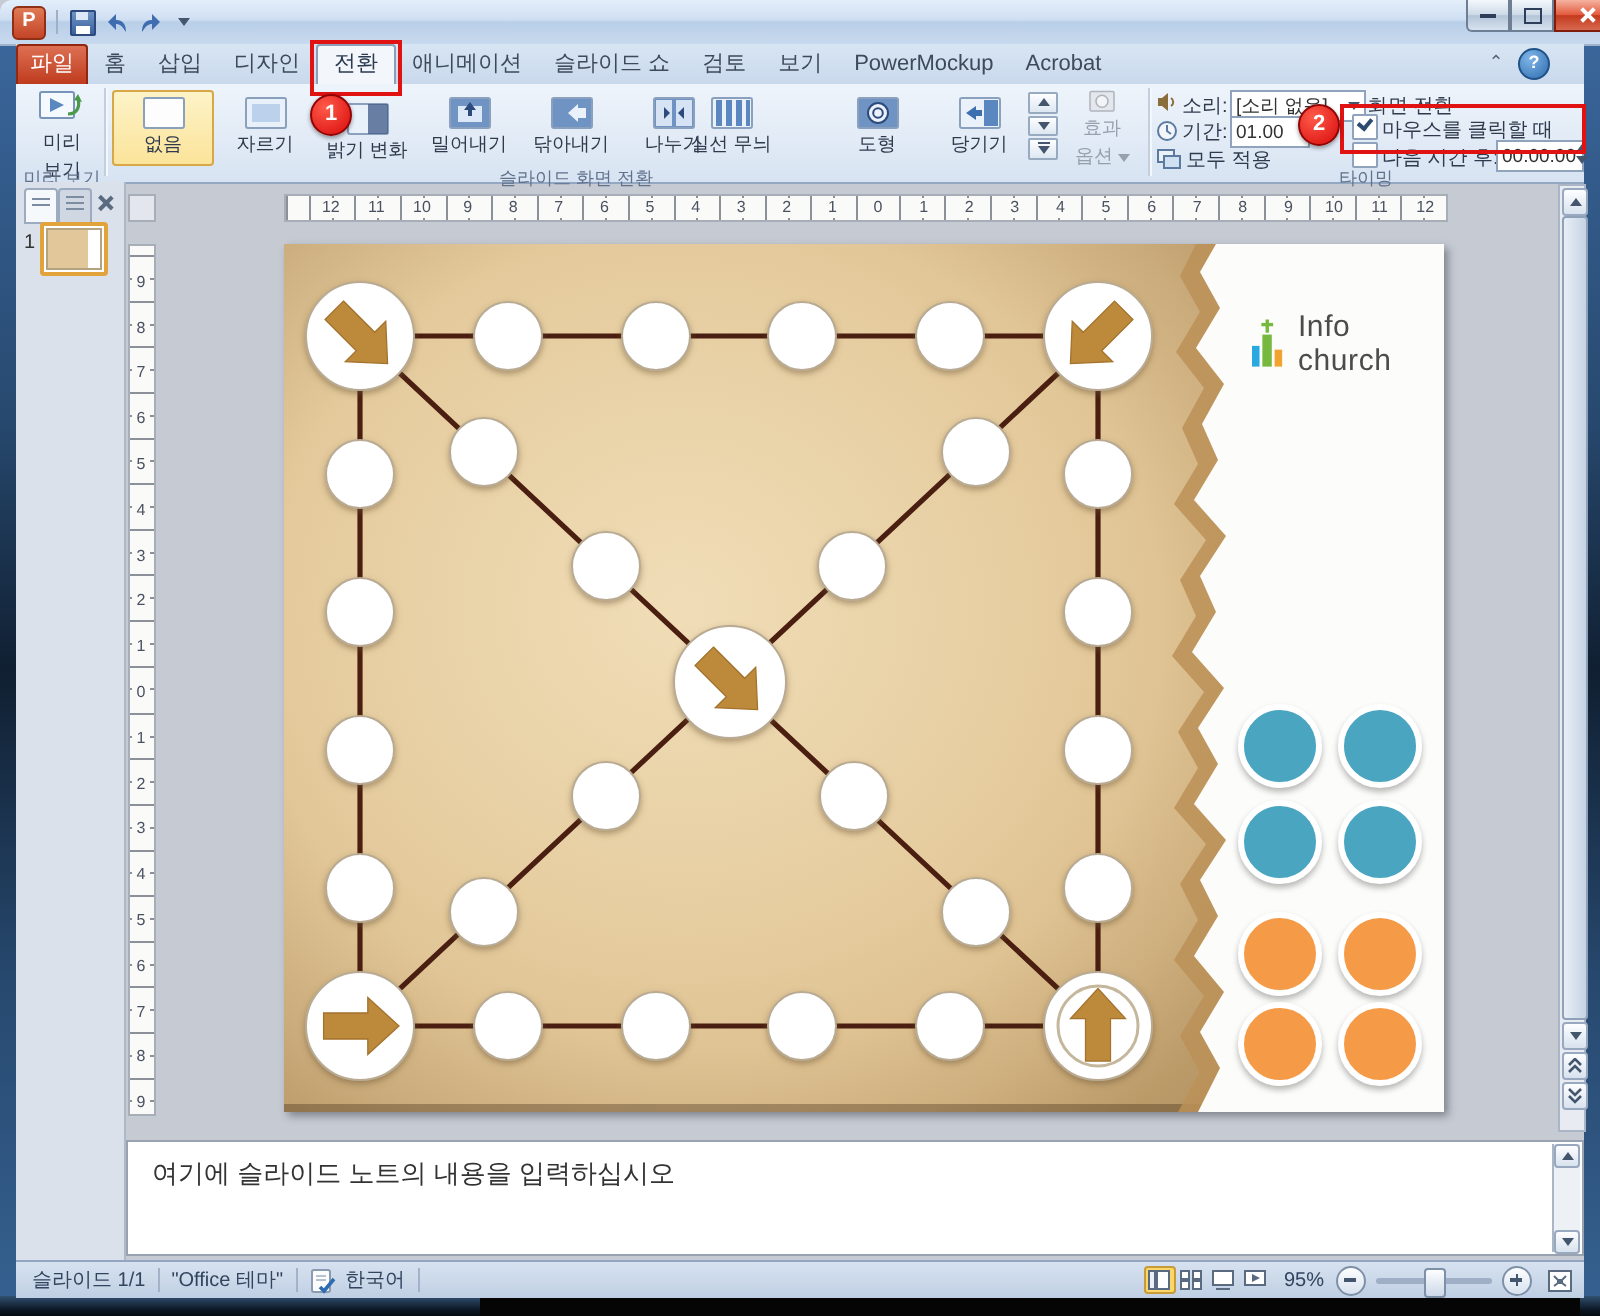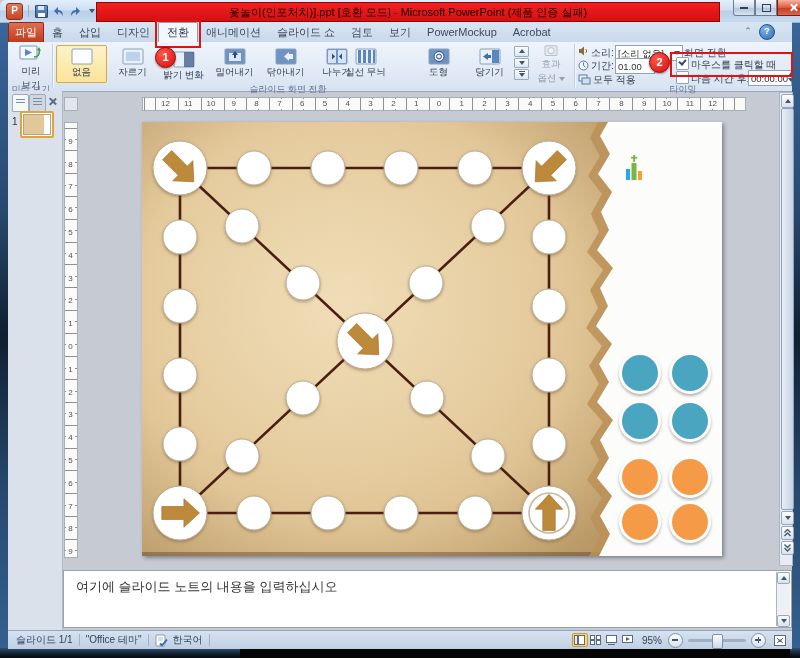--- a/index.html
+++ b/index.html
@@ -74,21 +74,21 @@
   .minitab.active{background:#f6f9fc;}
   .minitab .line{position:absolute;left:3px;width:9px;height:1px;background:#7c8ca2;}
   .panel-x{position:absolute;width:11px;height:11px;color:#5a6a80;}
   .panel-x:before,.panel-x:after{content:"";position:absolute;left:5px;top:1px;width:1.5px;height:9px;background:#5a6a80;}
   .panel-x:before{transform:rotate(45deg);}
   .panel-x:after{transform:rotate(-45deg);}
   .thumb-num{position:absolute;font-size:10px;color:#333;}
   .thumb-sel{position:absolute;border:2px solid #e2a33a;border-radius:2px;background:#fff;padding:1px;}
   .thumb-mini{width:26px;height:19px;background:linear-gradient(90deg,#e2c79a 0 76%,#ffffff 76%);border:1px solid #b5a27e;}
   
-  .hruler{left:142px;top:97px;width:580px;height:12px;background:#fafaf8;border:1px solid #a8aeb8;background-image:repeating-linear-gradient(90deg,transparent 0 10.4px,#8c9099 10.4px 11.4px);background-position:296px 0;padding-left:22px;}
+  .hruler{left:142px;top:97px;width:580px;height:12px;background:#fafaf8;border:1px solid #a8aeb8;background-image:repeating-linear-gradient(90deg,transparent 0 10.4px,#8c9099 10.4px 11.4px);background-position:296px 0;}
   .hruler .rnum{position:absolute;top:1px;font-size:8px;color:#4a5160;transform:translateX(-50%);background:#fafaf8;padding:0 1px;line-height:10px;}
   .vruler{left:64px;top:122px;width:12px;height:434px;background:#fafaf8;border:1px solid #a8aeb8;background-image:repeating-linear-gradient(180deg,transparent 0 10.4px,#8c9099 10.4px 11.4px);background-position:0 223px;}
   .vruler .rnum{position:absolute;left:1px;font-size:8px;color:#4a5160;transform:translateY(-50%);background:#fafaf8;line-height:9px;width:9px;text-align:center;}
   .ruler-corner{left:64px;top:97px;width:12px;height:12px;background:#e3e7ed;border:1px solid #a8aeb8;}
   
   .slide{left:142px;top:122px;width:580px;height:434px;background:#fff;box-shadow:2px 2px 4px rgba(40,45,55,.45);overflow:hidden;}
   .logo{position:absolute;left:484px;top:33px;display:flex;align-items:center;gap:6px;}
   .logo-text{font-size:15px;color:#4c4c4c;letter-spacing:.3px;}
   .piece{position:absolute;width:42px;height:42px;border-radius:50%;border:3px solid #fff;box-sizing:border-box;box-shadow:0 2px 3px rgba(0,0,0,.28);}
   .piece.teal{background:#4aa5c0;}
@@ -136,23 +136,20 @@
         </svg>
     </div>
     <div class="qat-btn">
       <svg class="arrow-svg" width="13" height="11" viewBox="0 0 13 11">
           <path d="M11 5 L7 1 L7 4 C3 4 2 7 2 10 C4 7 5 6 7 6 L7 9 Z" fill="#3f6db0"></path>
         </svg>
     </div>
     <div class="qat-btn">
         <span class="dd"></span>
       </div>
-  </div>
-  <div class="abs title-red">
-    <span>윷놀이(인포처치)].ppt [호환 모드] - Microsoft PowerPoint (제품 인증 실패)</span>
   </div>
   <div class="abs winbtns">
     <div class="winbtn min">
         <div class="glyph-min"></div>
       </div>
     <div class="winbtn max">
         <div class="glyph-max"></div>
       </div>
     <div class="winbtn close">
         <div class="glyph-close"></div>
@@ -479,20 +476,21 @@
       </g>
     </svg>
     <div class="logo">
       <svg width="18" height="26" viewBox="0 0 18 26">
         <rect x="0" y="14" width="4" height="11" fill="#2aa9e0"></rect>
         <rect x="5.5" y="8" width="5" height="17" fill="#76b93e"></rect>
         <rect x="12" y="16" width="4" height="9" fill="#f0a32f"></rect>
         <rect x="7.2" y="0" width="1.8" height="7" fill="#76b93e"></rect>
         <rect x="5" y="1.8" width="6.2" height="1.8" fill="#76b93e"></rect>
       </svg>
+      <span class="logo-text">Info church</span>
     </div>
     <div class="piece teal" style="left:477px;top:230px;"></div>
     <div class="piece teal" style="left:527px;top:230px;"></div>
     <div class="piece teal" style="left:477px;top:278px;"></div>
     <div class="piece teal" style="left:527px;top:278px;"></div>
     <div class="piece orange" style="left:477px;top:334px;"></div>
     <div class="piece orange" style="left:527px;top:334px;"></div>
     <div class="piece orange" style="left:477px;top:379px;"></div>
     <div class="piece orange" style="left:527px;top:379px;"></div>
   </div>

